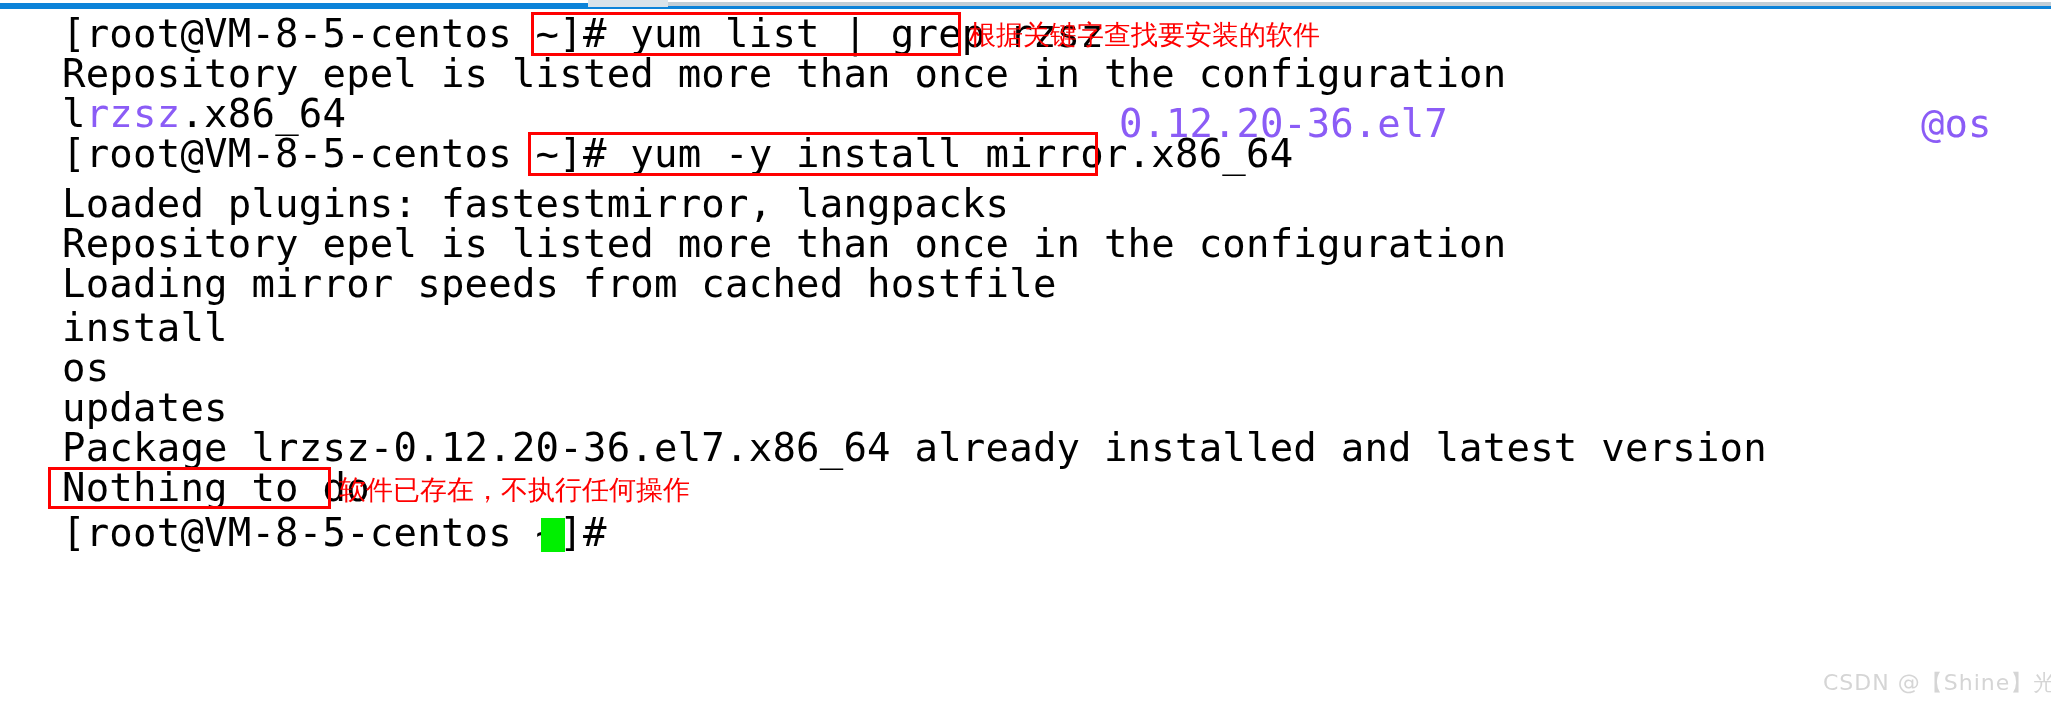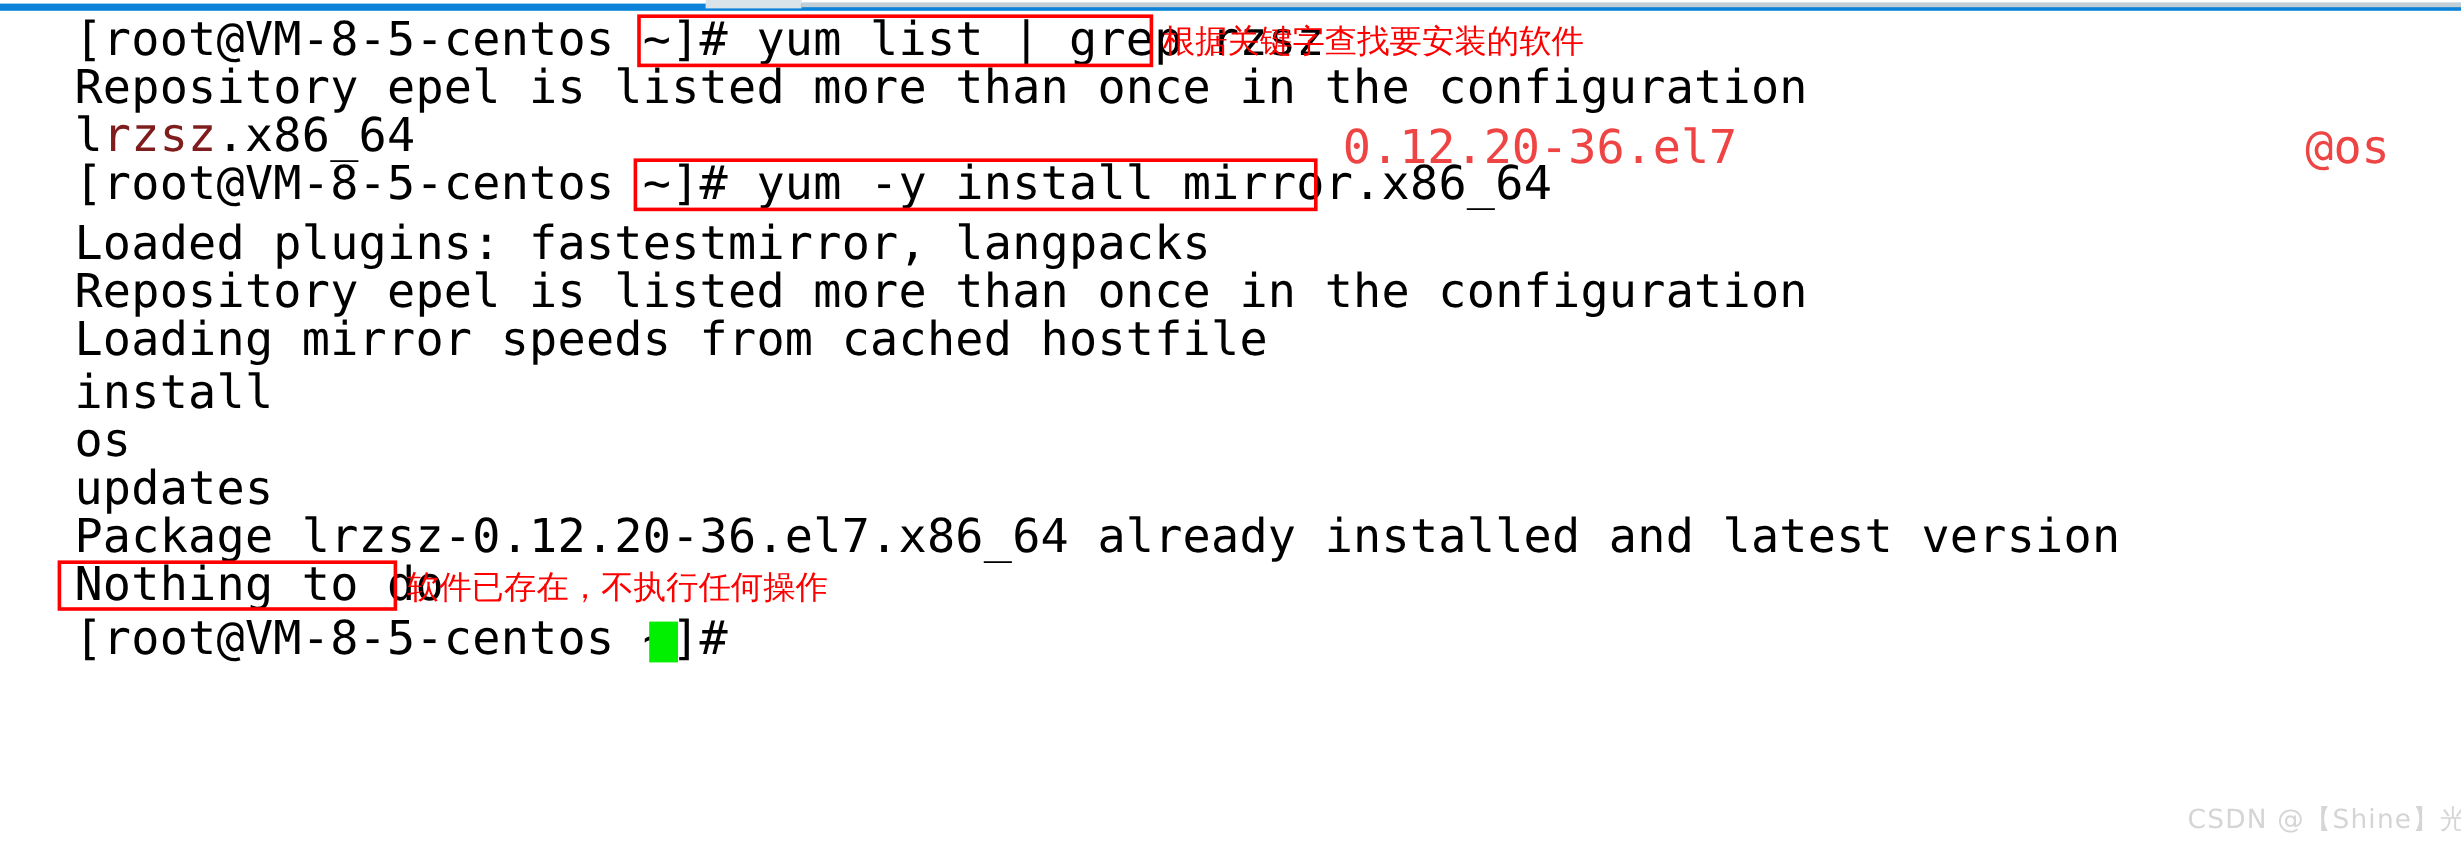--- a/index.html
+++ b/index.html
@@ -53,28 +53,28 @@
   .line {
     position: absolute;
     left: 18px;
     white-space: pre;
     font-size: 39px;
     line-height: 40px;
     letter-spacing: 0.2px;
     color: #000000;
     font-family: "DejaVu Sans Mono", "Liberation Mono", monospace;
   }
-  .grep-hit { color: #7f1d1d; }
+  .grep-hit { color: #8b5cf6; }
 
   .col-right {
     position: absolute;
     white-space: pre;
     font-size: 39px;
     line-height: 40px;
-    color: #ef4444;
+    color: #8b5cf6;
     font-family: "DejaVu Sans Mono", "Liberation Mono", monospace;
     text-align: right;
   }
 
   
   .redbox {
     position: absolute;
     border: 3px solid #ff0000;
     box-sizing: border-box;
     pointer-events: none;

